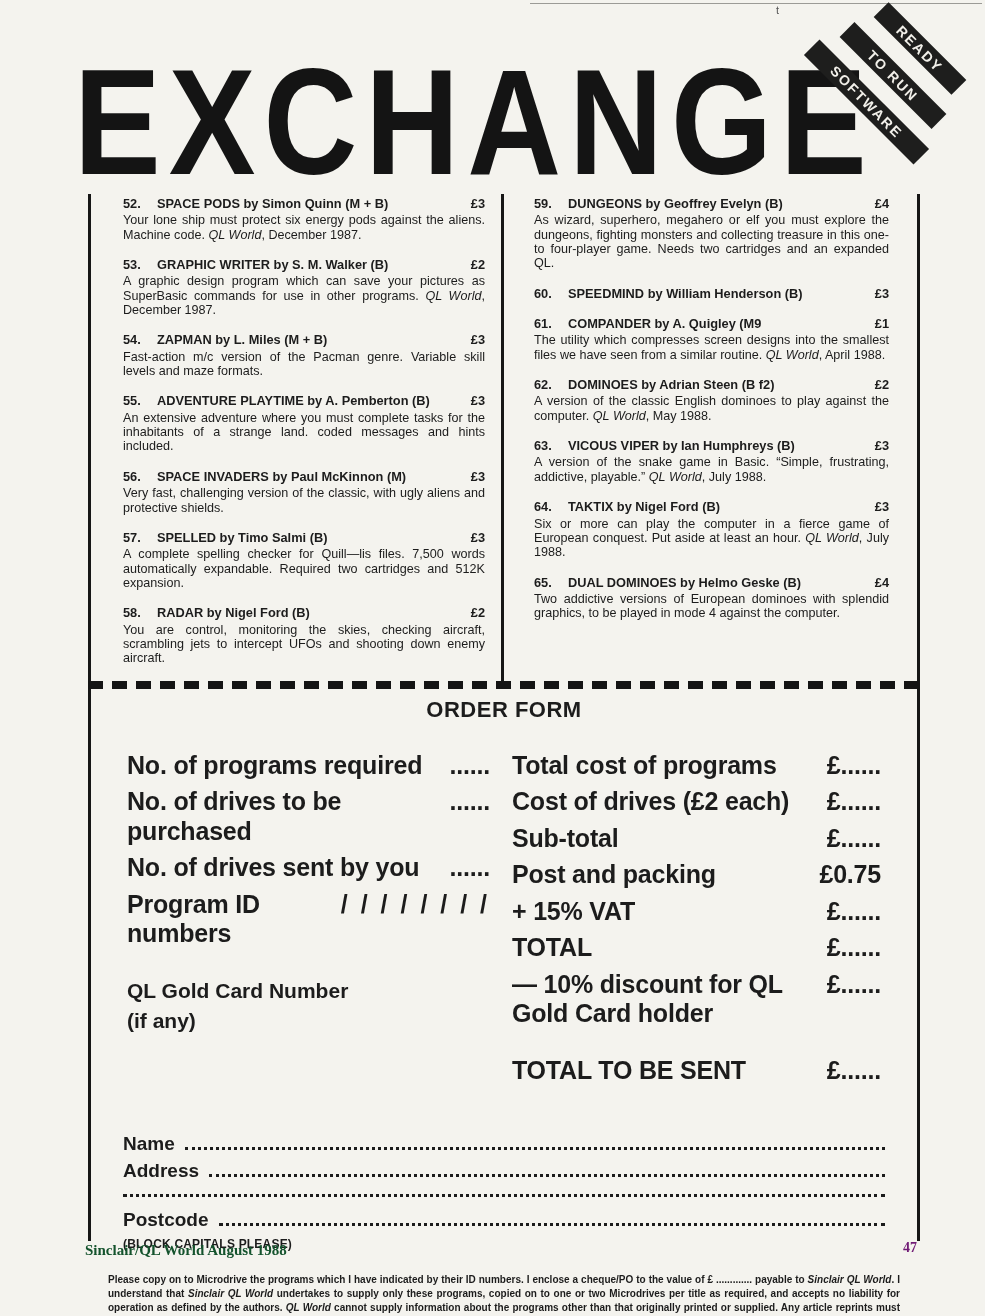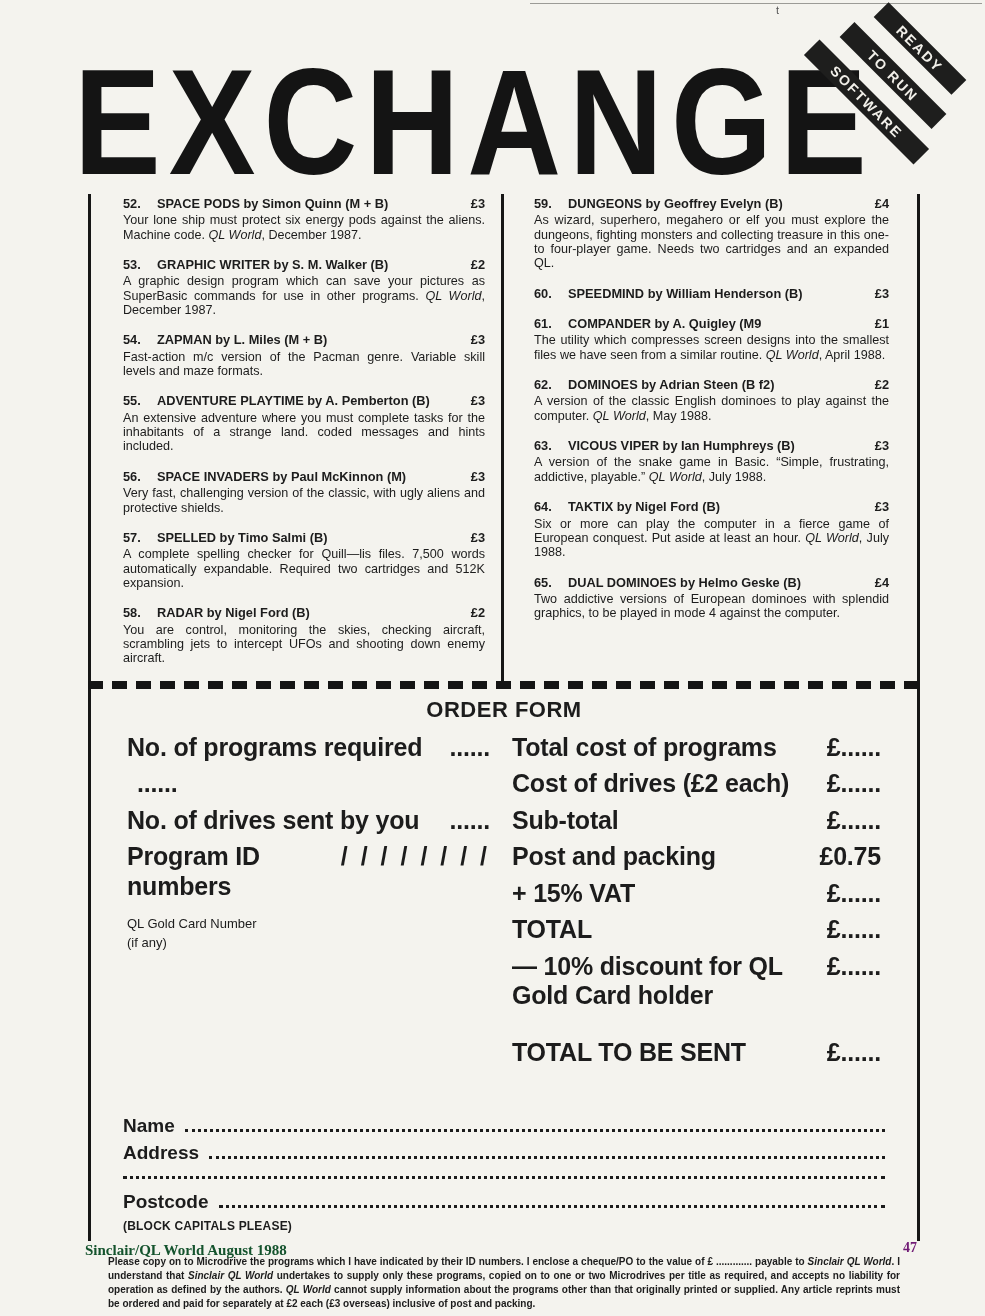--- a/index.html
+++ b/index.html
@@ -52,34 +52,34 @@
   .item-desc{font-size:12.6px;line-height:1.14;text-align:justify;margin-top:2px;}
 
   
   .cutline{
     height:8px;margin:0 -3px 4px -3px;
     background:repeating-linear-gradient(90deg,#141414 0 15px,transparent 15px 24px);
   }
 
   
   .order-form{padding:0 36px;}
-  .of-title{text-align:center;font-size:22px;font-weight:bold;margin:8px 0 10px 0;letter-spacing:0.5px;}
+  .of-title{text-align:center;font-size:22px;font-weight:bold;margin:8px 0 28px 0;letter-spacing:0.5px;}
   .of-grid{display:flex;}
   .of-left{flex:none;width:385px;box-sizing:border-box;padding-right:22px;}
   .of-right{flex:1;}
   .of-row{
     display:flex;justify-content:space-between;align-items:flex-start;
     font-weight:bold;font-size:25px;letter-spacing:-0.2px;line-height:1.18;
     margin-bottom:7px;
   }
   .of-row .val{white-space:nowrap;margin-left:10px;}
   .of-left .of-row:last-child .val{letter-spacing:3px;}
   .of-right .of-row .lbl{max-width:308px;}
   .of-right .of-row:last-child{margin-top:27px;}
-  .goldcard{margin-top:14px;font-weight:normal;font-size:13px;line-height:1.45;}
+  .goldcard{margin-top:27px;font-weight:bold;font-size:21px;line-height:1.45;}
 
   
   .fill-section{padding:0 32px;margin-top:42px;}
   .line-row{display:flex;align-items:flex-end;font-size:19px;font-weight:bold;margin-bottom:8px;}
   .line-row .lbl{flex:none;margin-right:10px;line-height:1;}
   .dotfill{flex:1;height:0;border-bottom:3.5px dotted #1b1b1b;margin-bottom:3px;}
   .dotline{height:0;border-bottom:3.5px dotted #1b1b1b;margin:14px 0 13px 0;}
   .block-caps{font-size:12px;font-weight:bold;margin-top:0px;letter-spacing:0.2px;}
 
   .terms{
@@ -257,20 +257,21 @@
     <div class="of-title">ORDER FORM</div>
     <div class="of-grid">
       <div class="of-left">
         <div>
   <div class="of-row">
     <span class="lbl">No. of programs required</span>
     <span class="val">......</span>
   </div>
 
   <div class="of-row">
+    <span class="lbl">No. of drives to be purchased</span>
     <span class="val">......</span>
   </div>
 
   <div class="of-row">
     <span class="lbl">No. of drives sent by you</span>
     <span class="val">......</span>
   </div>
 
   <div class="of-row">
     <span class="lbl">Program ID numbers</span>

